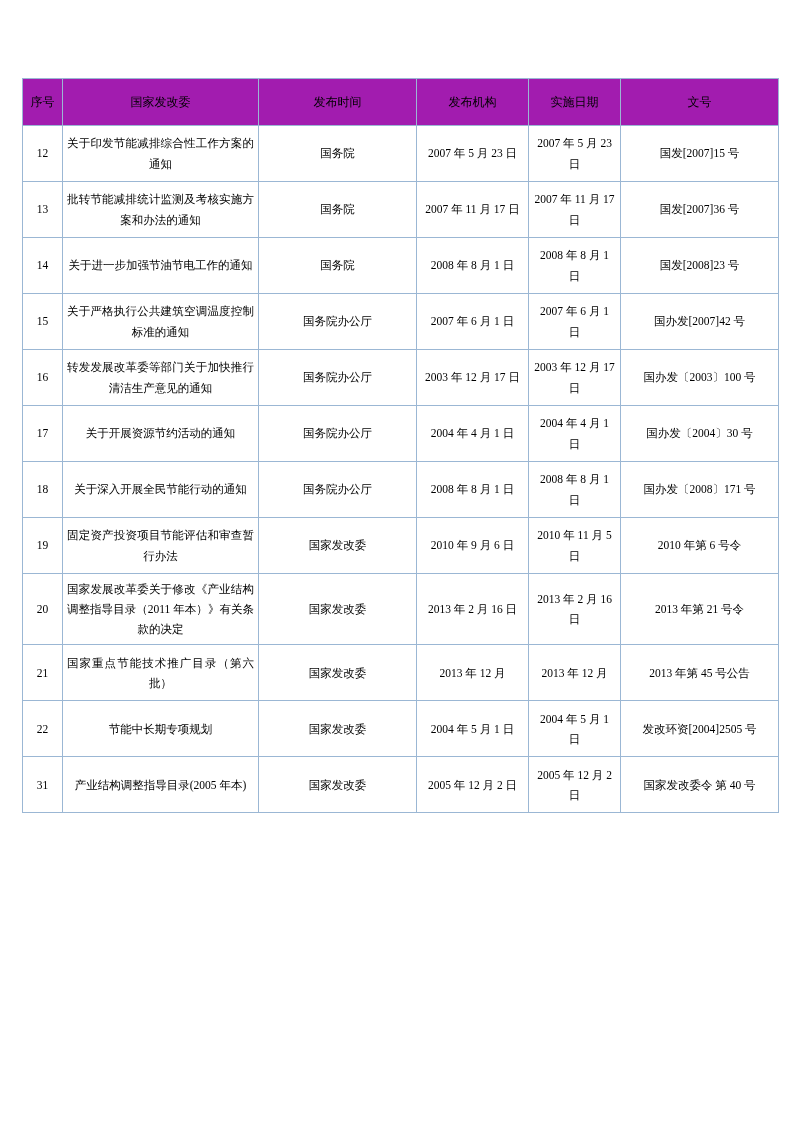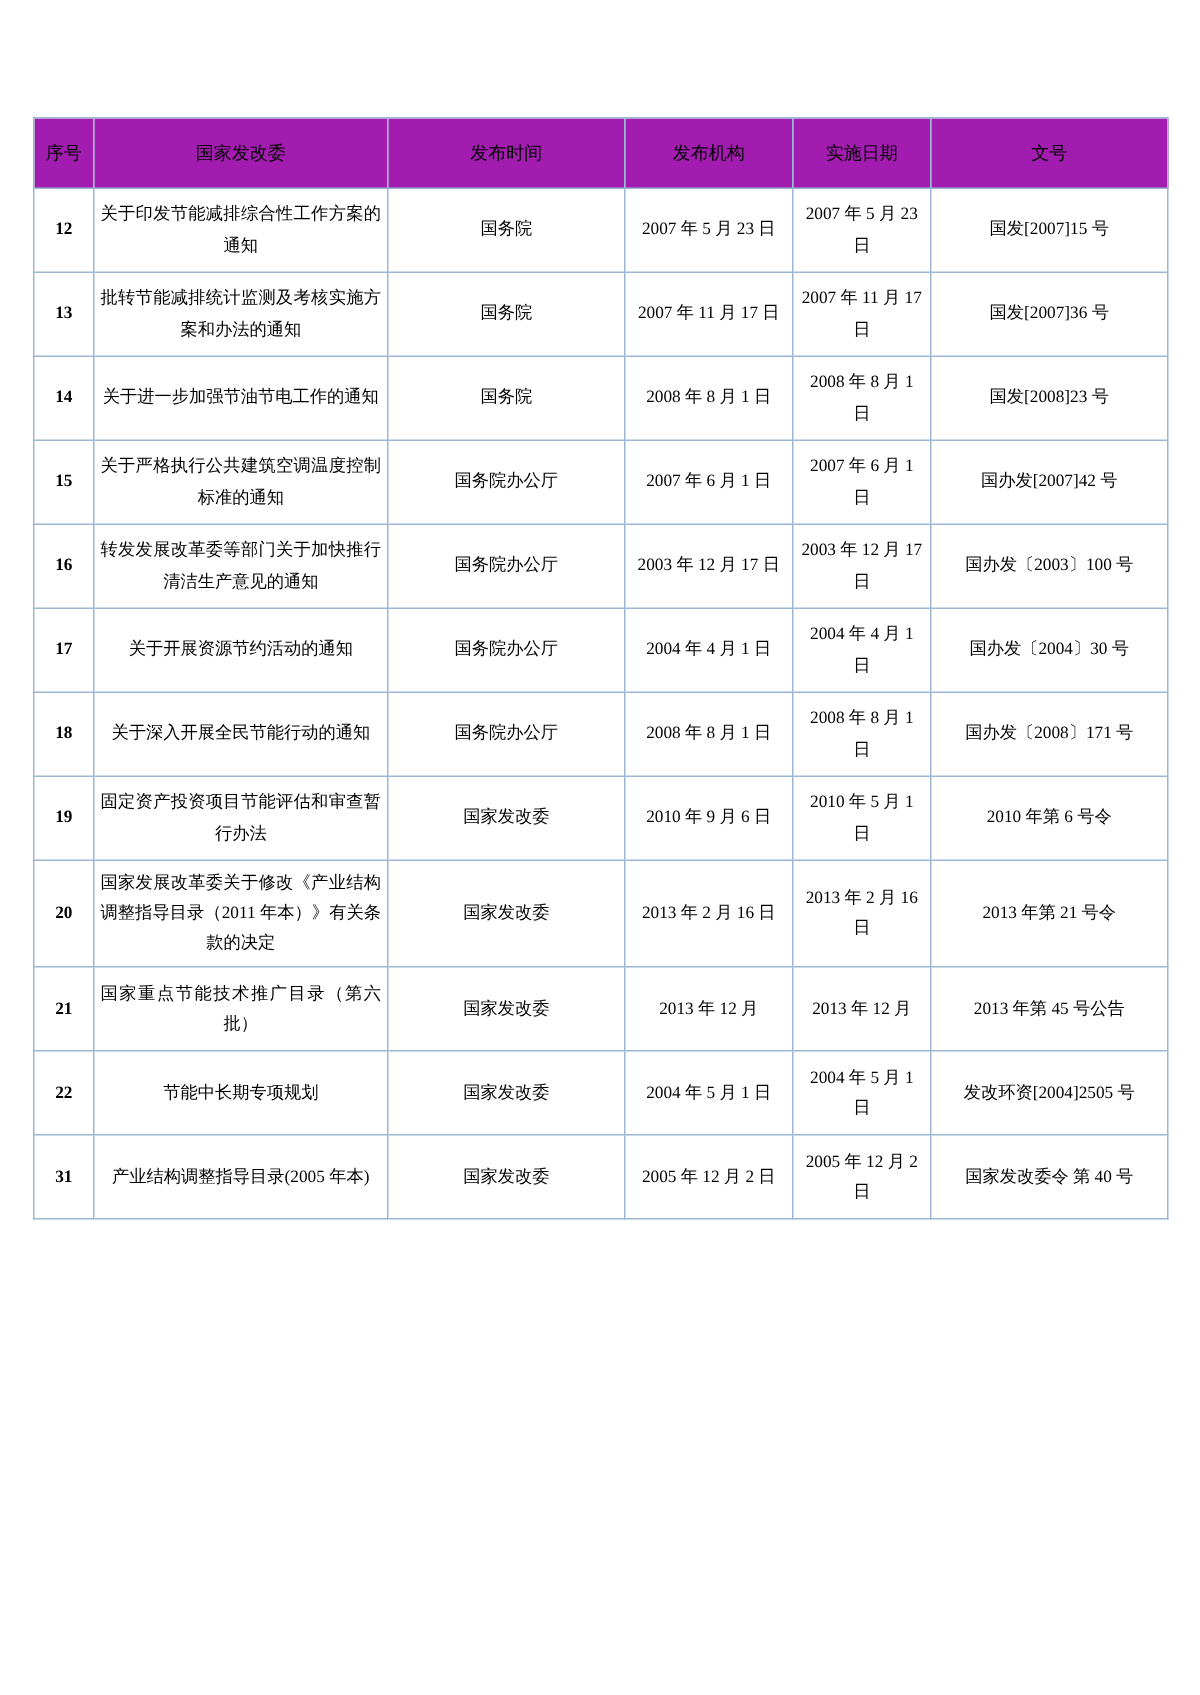--- a/index.html
+++ b/index.html
@@ -55,21 +55,21 @@
   td.cell-title {
     text-align: center;
     padding-left: 10px;
     padding-right: 10px;
     line-height: 1.9;
   }
   td.cell-title.justify {
     text-align: justify;
     text-align-last: center;
   }
-  td.num { font-size: 12px; font-weight: bold; }
+  td.num { font-size: 12px; }
   tbody tr { height: 56px; }
 </style>
 </head>
 <body>
 
 <div class="page">
   <table class="reg-table">
     <colgroup>
       <col class="c0">
         <col class="c1">
@@ -143,21 +143,21 @@
         <td>国务院办公厅</td>
         <td>2008 年 8 月 1 日</td>
         <td>2008 年 8 月 1 日</td>
         <td>国办发〔2008〕171 号</td>
       </tr>
       <tr>
         <td class="num">19</td>
         <td class="cell-title justify">固定资产投资项目节能评估和审查暂行办法</td>
         <td>国家发改委</td>
         <td>2010 年 9 月 6 日</td>
-        <td>2010 年 5 月 1 日</td>
+        <td>2010 年 11 月 5 日</td>
         <td>2010 年第 6 号令</td>
       </tr>
       <tr>
         <td class="num">20</td>
         <td class="cell-title justify">国家发展改革委关于修改《产业结构调整指导目录（2011 年本）》有关条款的决定</td>
         <td>国家发改委</td>
         <td>2013 年 2 月 16 日</td>
         <td>2013 年 2 月 16 日</td>
         <td>2013 年第 21 号令</td>
       </tr>

